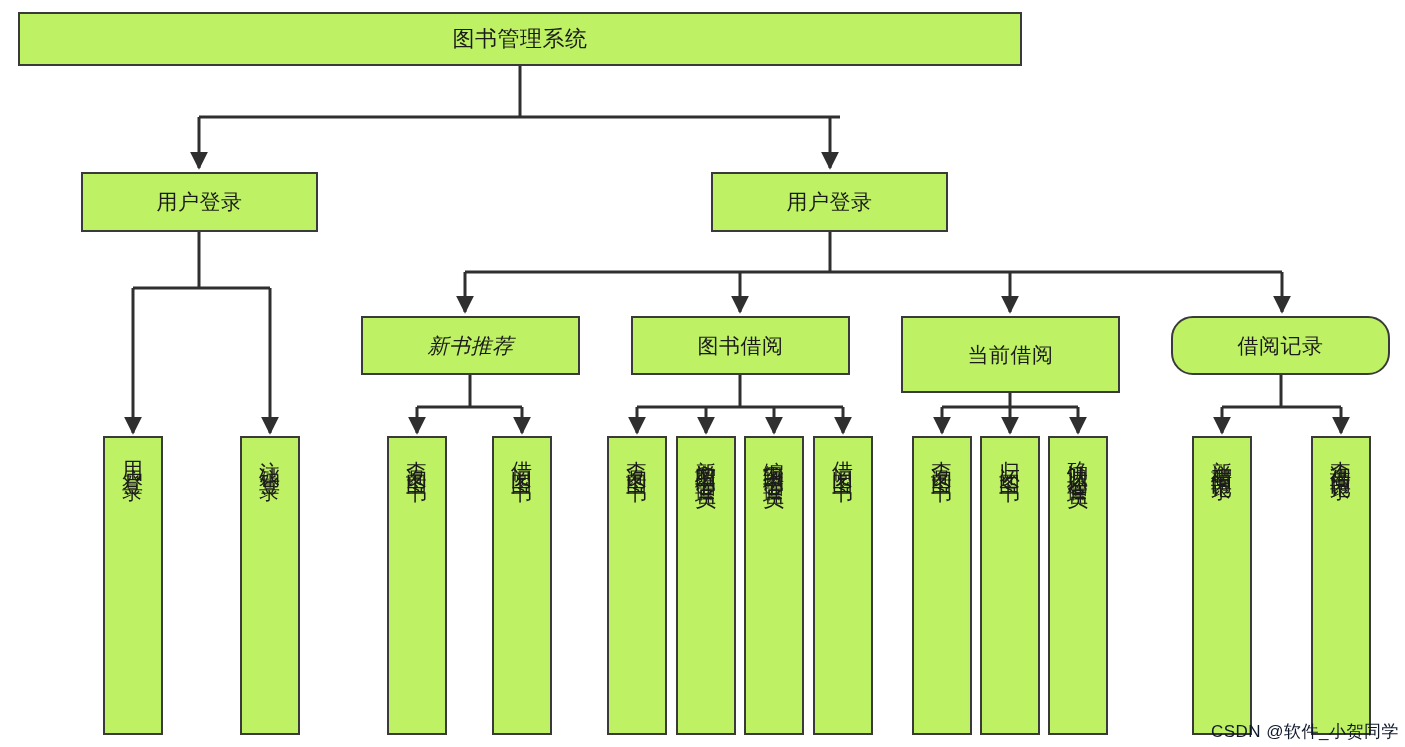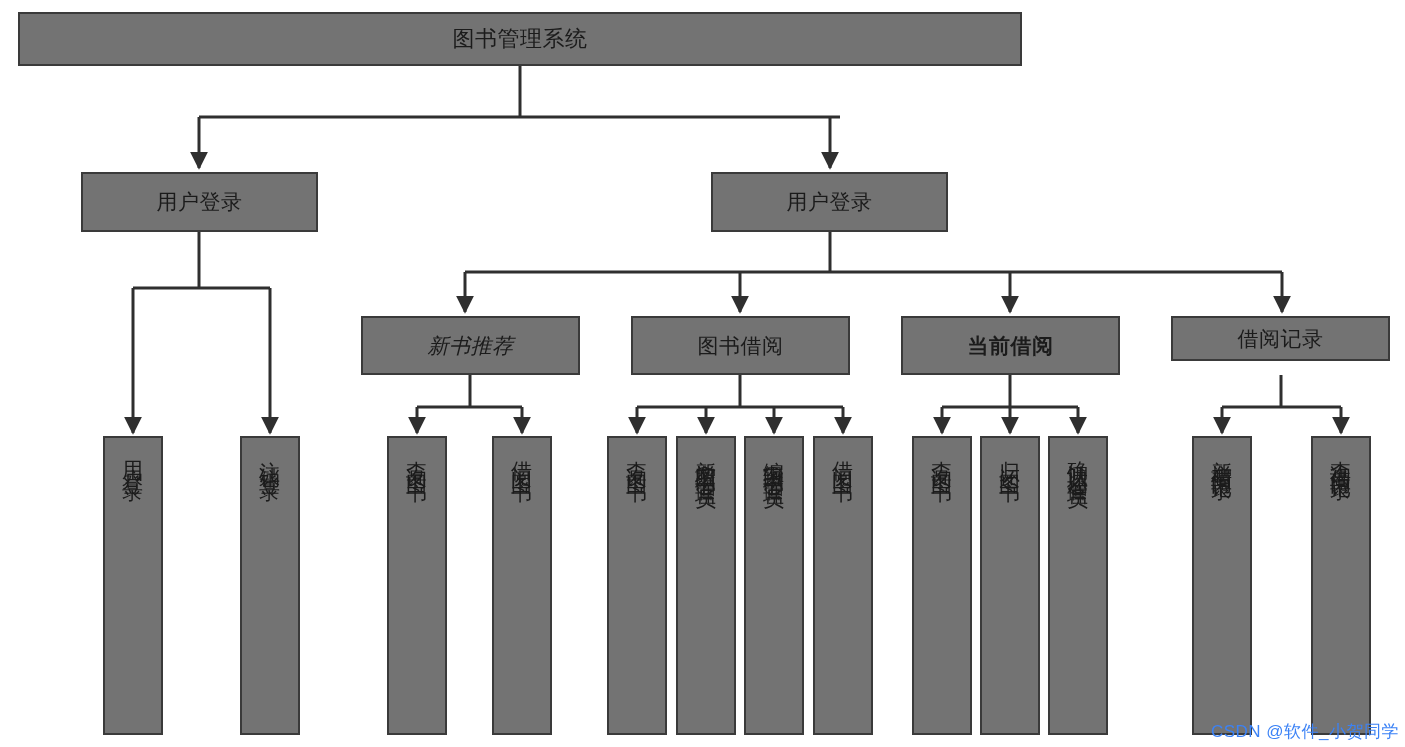--- a/index.html
+++ b/index.html
@@ -22,21 +22,21 @@
     left: 0;
     top: 0;
     width: 1405px;
     height: 747px;
     pointer-events: none;
   }
   .node {
     position: absolute;
     box-sizing: border-box;
     border: 2.5px solid #3a3a3a;
-    background: #737373;
+    background: #bef264;
     display: flex;
     align-items: center;
     justify-content: center;
     color: #1b1b1b;
   }
   .node-label {
     display: block;
     text-align: center;
     line-height: 1.12;
     white-space: pre;
@@ -64,21 +64,21 @@
     white-space: nowrap;
   }
   .node.v.tall .node-label {
     letter-spacing: 4px;
   }
   .watermark {
     position: absolute;
     right: 6px;
     bottom: 4px;
     font-size: 17px;
-    color: #3b82f6;
+    color: #0f172a;
     letter-spacing: 0.5px;
     white-space: nowrap;
   }
 </style>
 </head>
 <body>
 
 <div id="canvas">
 
   <svg id="edges" viewBox="0 0 1405 747" xmlns="http://www.w3.org/2000/svg">
@@ -146,25 +146,25 @@
   </div>
 
   <div class="node h" style="left:361px; top:316px; width:219px; height:59px;font-style:italic;">
     <span class="node-label">新书推荐</span>
   </div>
 
   <div class="node h" style="left:631px; top:316px; width:219px; height:59px;">
     <span class="node-label">图书借阅</span>
   </div>
 
-  <div class="node h" style="left:901px; top:316px; width:219px; height:59px;font-weight:bold;">
+  <div class="node h" style="left:901px; top:316px; width:219px; height:77px;">
     <span class="node-label">当前借阅</span>
   </div>
 
-  <div class="node h" style="left:1171px; top:316px; width:219px; height:45px;">
+  <div class="node h" style="left:1171px; top:316px; width:219px; height:59px;border-radius:22px;">
     <span class="node-label">借阅记录</span>
   </div>
 
   <div class="node v" style="left:103px; top:436px; width:60px; height:299px;">
     <span class="node-label">用户登录</span>
   </div>
 
   <div class="node v" style="left:240px; top:436px; width:60px; height:299px;">
     <span class="node-label">注销登录</span>
   </div>

